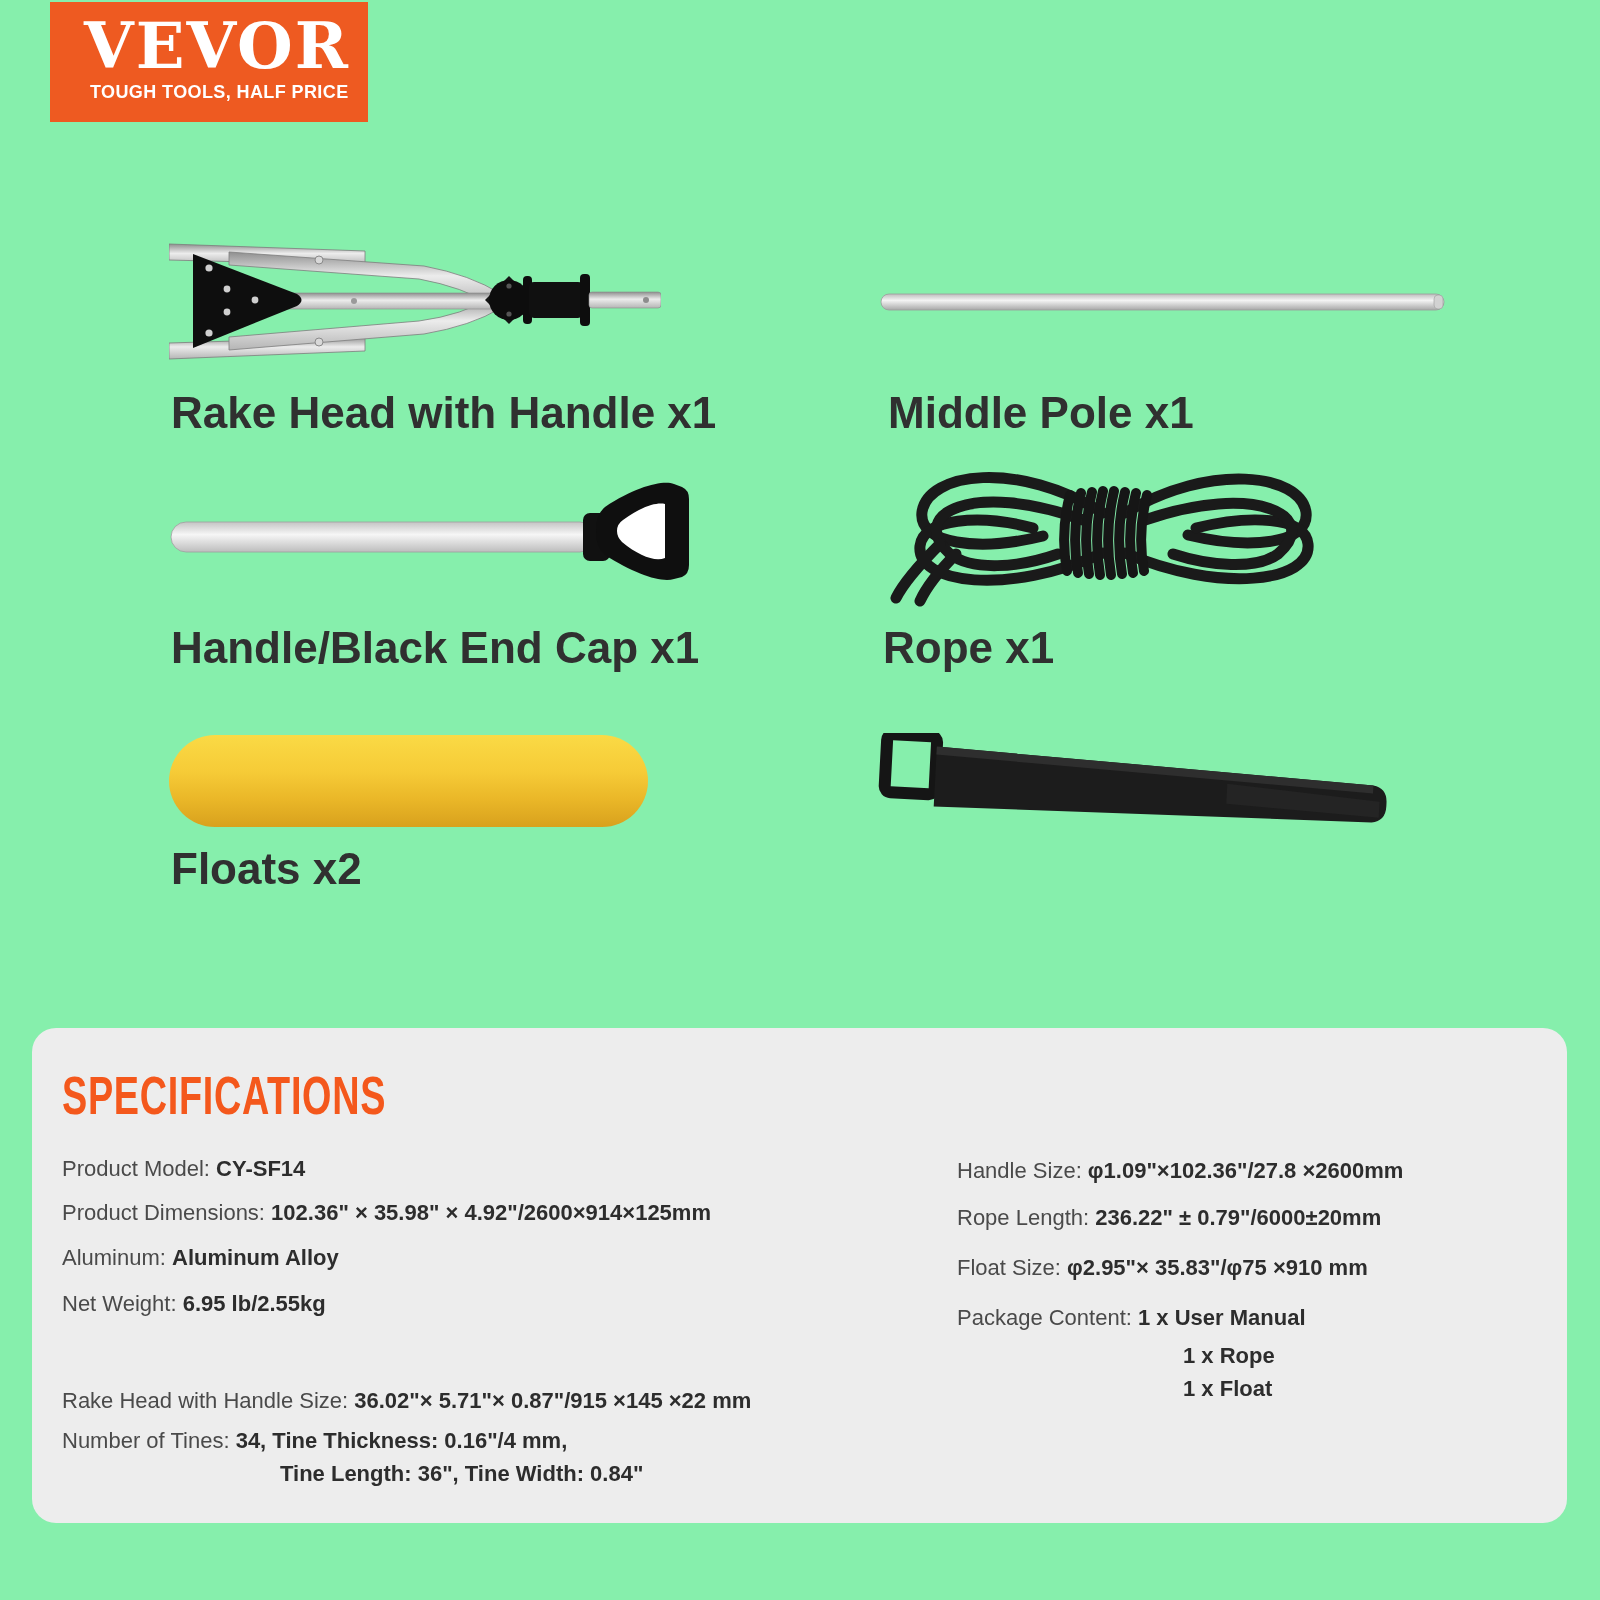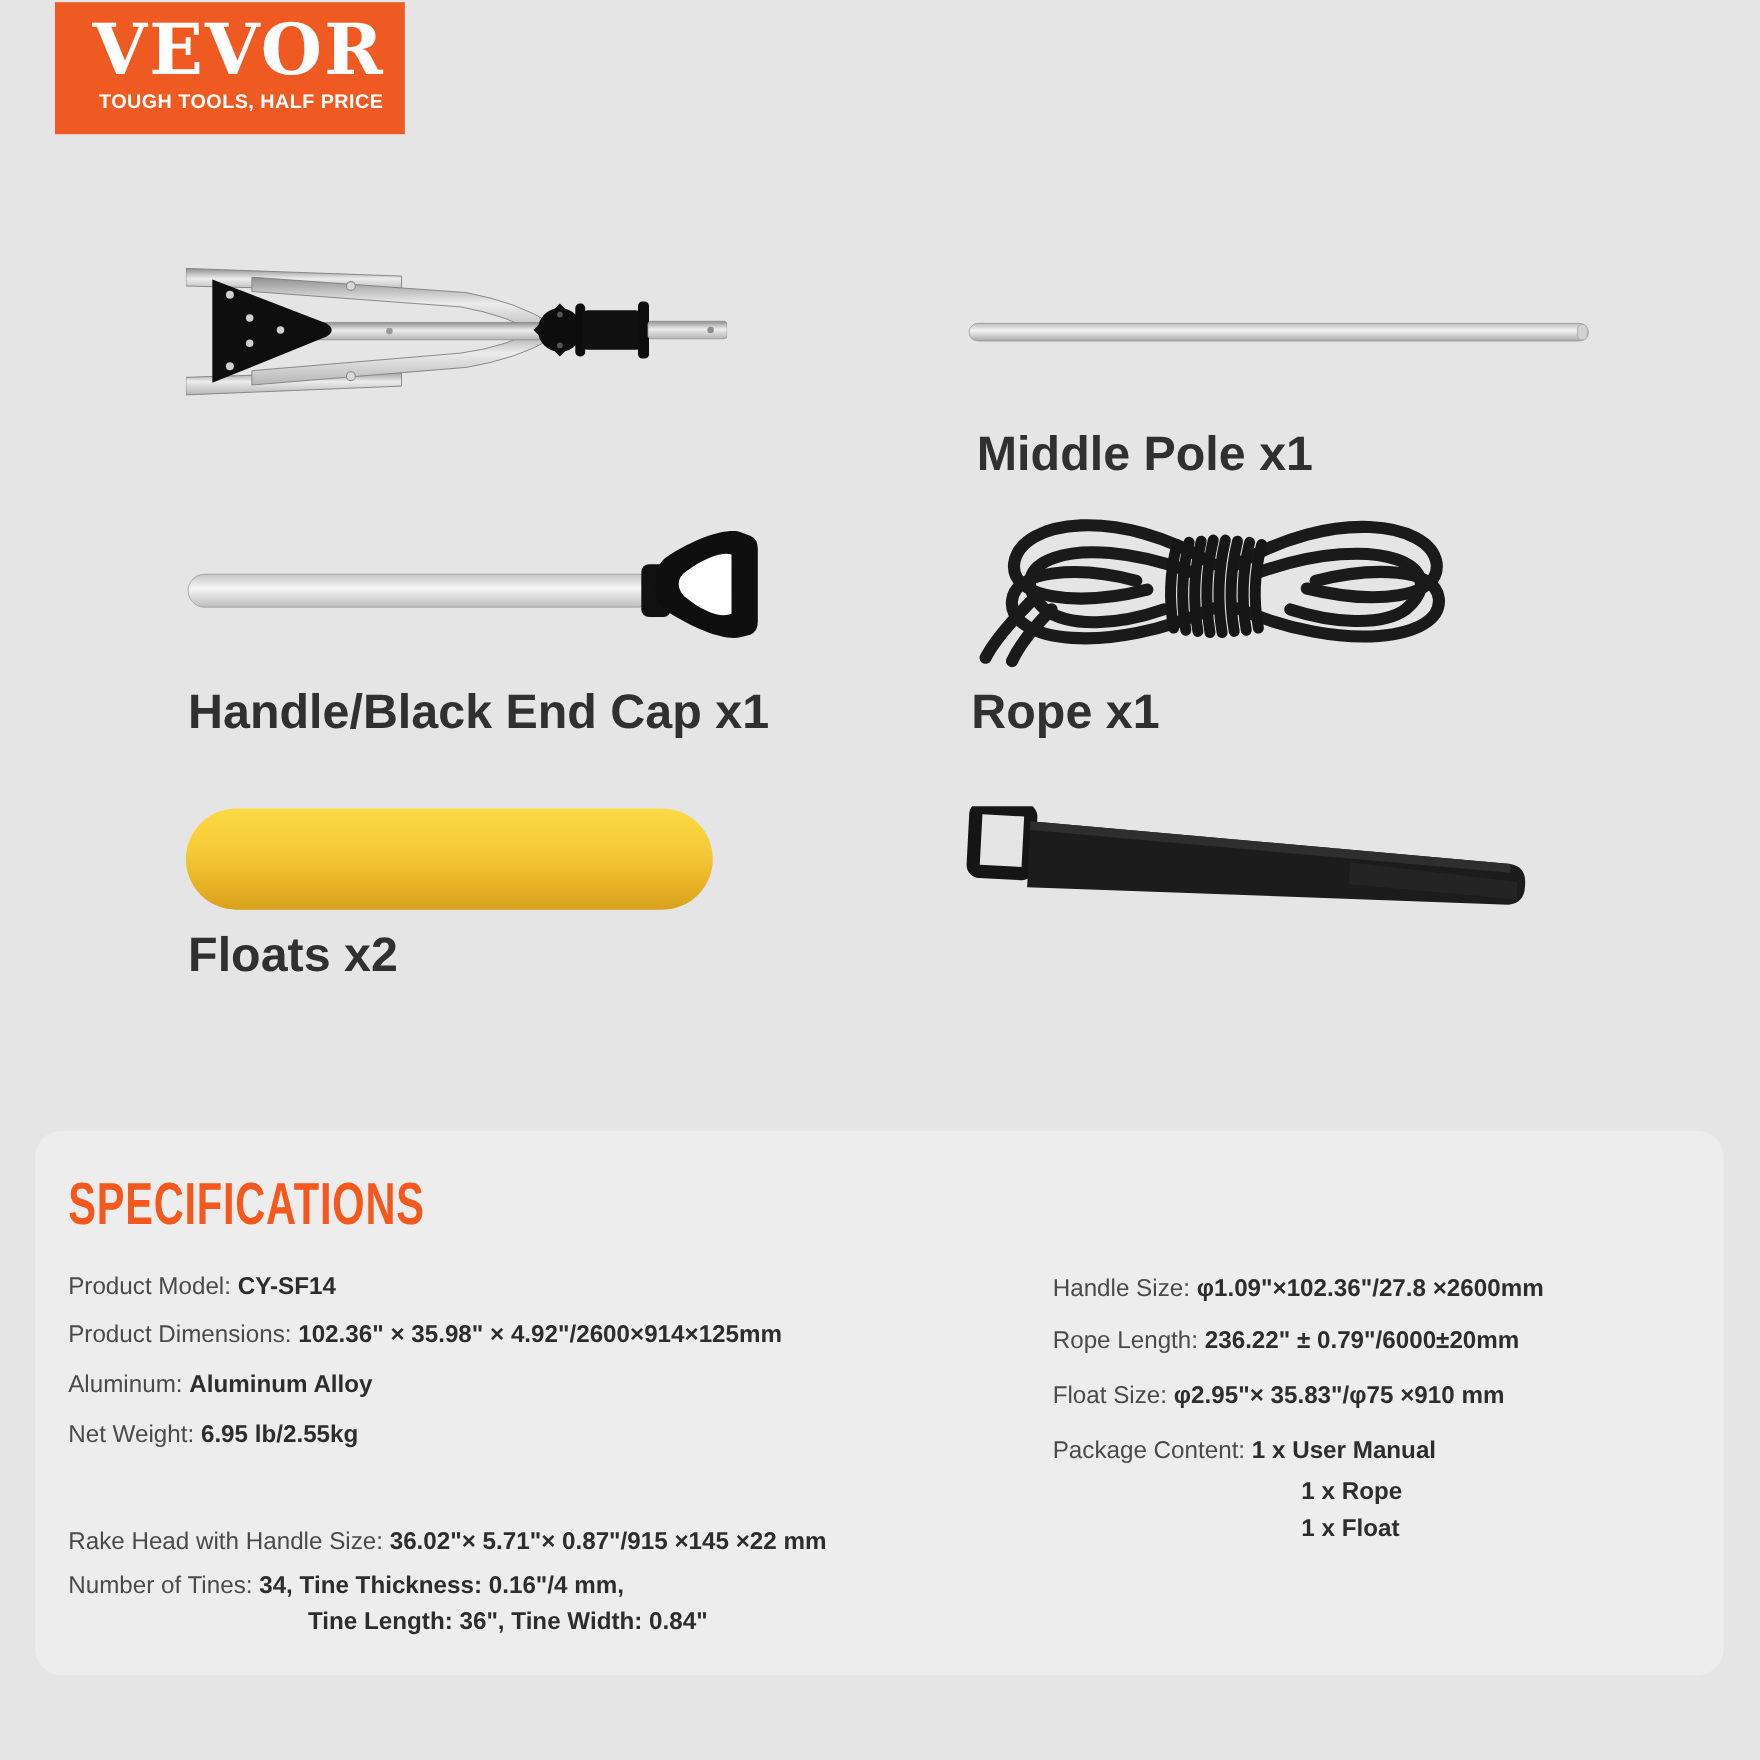--- a/index.html
+++ b/index.html
@@ -1,16 +1,16 @@
 <!DOCTYPE html>
 <html><head>
 <meta charset="utf-8">
 <style>
   html,body{margin:0;padding:0;background:#ffffff;}
-  #page{position:relative;width:1600px;height:1600px;background:#e5e5e5;overflow:hidden;
+  #page{position:relative;width:1600px;height:1600px;background:#86efac;overflow:hidden;
         font-family:"Liberation Sans",sans-serif;}
   .abs{position:absolute;}
   
   #logo{left:50px;top:2px;width:318px;height:120px;background:#EE5A21;}
   #brand{left:34px;top:8px;font-family:"DejaVu Serif",serif;font-weight:bold;
          font-size:64px;line-height:72px;color:#ffffff;letter-spacing:2px;}
   #tagline{left:40px;top:80px;font-size:18px;font-weight:bold;color:#ffffff;letter-spacing:0.4px;text-align:center;}
   
   .item-label{font-size:44px;font-weight:bold;color:#303030;line-height:1;white-space:nowrap;}
   
@@ -129,20 +129,21 @@
 
   <svg class="abs" style="left:875px;top:733px" width="520" height="108" viewBox="0 0 520 108">
     <g transform="rotate(3 260 54)">
       <rect x="10" y="14" width="50" height="58" rx="6" fill="none" stroke="#151515" stroke-width="12"></rect>
       <path d="M60,24 L498,40 Q512,42 512,57 L512,60 Q512,75 498,77 L60,84 Z" fill="#1c1c1c"></path>
       <path d="M60,24 L498,40 L498,48 L60,32 Z" fill="#2e2e2e"></path>
       <path d="M352,46 L505,56 L505,72 L352,66 Z" fill="#242424"></path>
     </g>
   </svg>
 
+  <div class="abs item-label" style="left:171px;top:391px">Rake Head with Handle x1</div>
   <div class="abs item-label" style="left:888px;top:391px">Middle Pole x1</div>
   <div class="abs item-label" style="left:171px;top:626px">Handle/Black End Cap x1</div>
   <div class="abs item-label" style="left:883px;top:626px">Rope x1</div>
   <div class="abs item-label" style="left:171px;top:847px">Floats x2</div>
 
   <div class="abs" id="spec-panel">
     <div class="abs" id="spec-title">
       <span>SPECIFICATIONS</span>
     </div>
 

